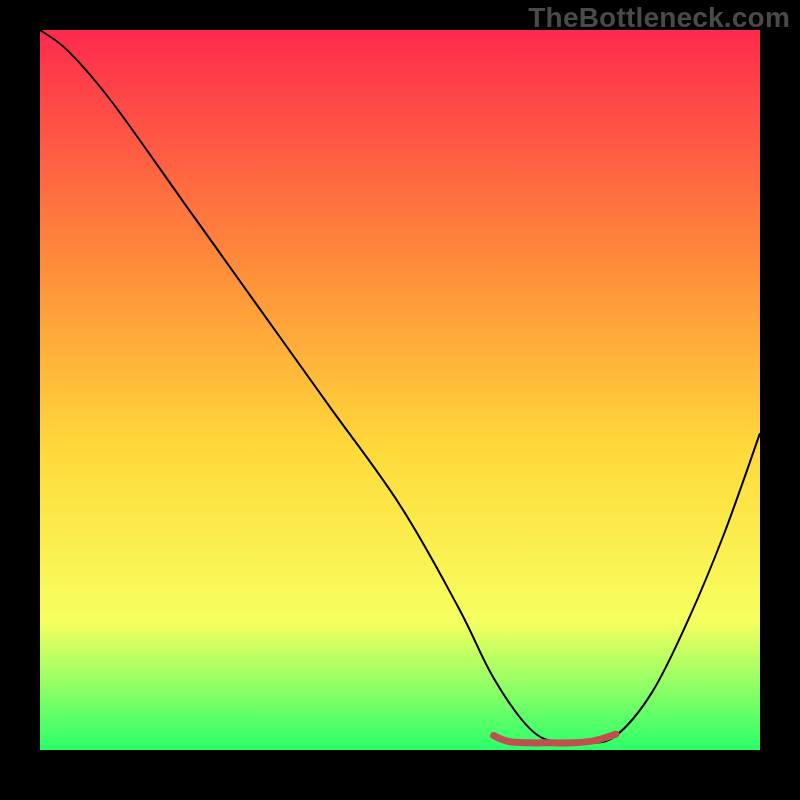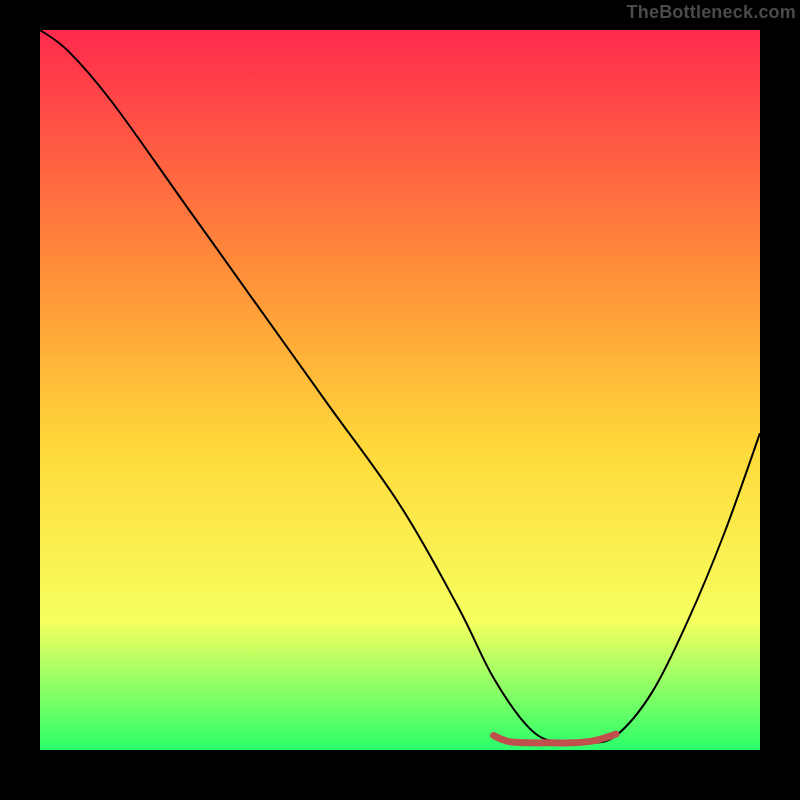--- a/index.html
+++ b/index.html
@@ -13,23 +13,23 @@
   }
   .frame {
     position: relative;
     width: 800px;
     height: 800px;
     background: #000;
   }
   .watermark {
     position: absolute;
     top: 2px;
-    right: 4px;
+    right: 10px;
     color: #4a4a4a;
-    font-size: 18px;
+    font-size: 28px;
     font-weight: 600;
     letter-spacing: 0.2px;
     user-select: none;
   }
   .plot-area {
     position: absolute;
     left: 40px;
     top: 30px;
     width: 720px;
     height: 720px;

